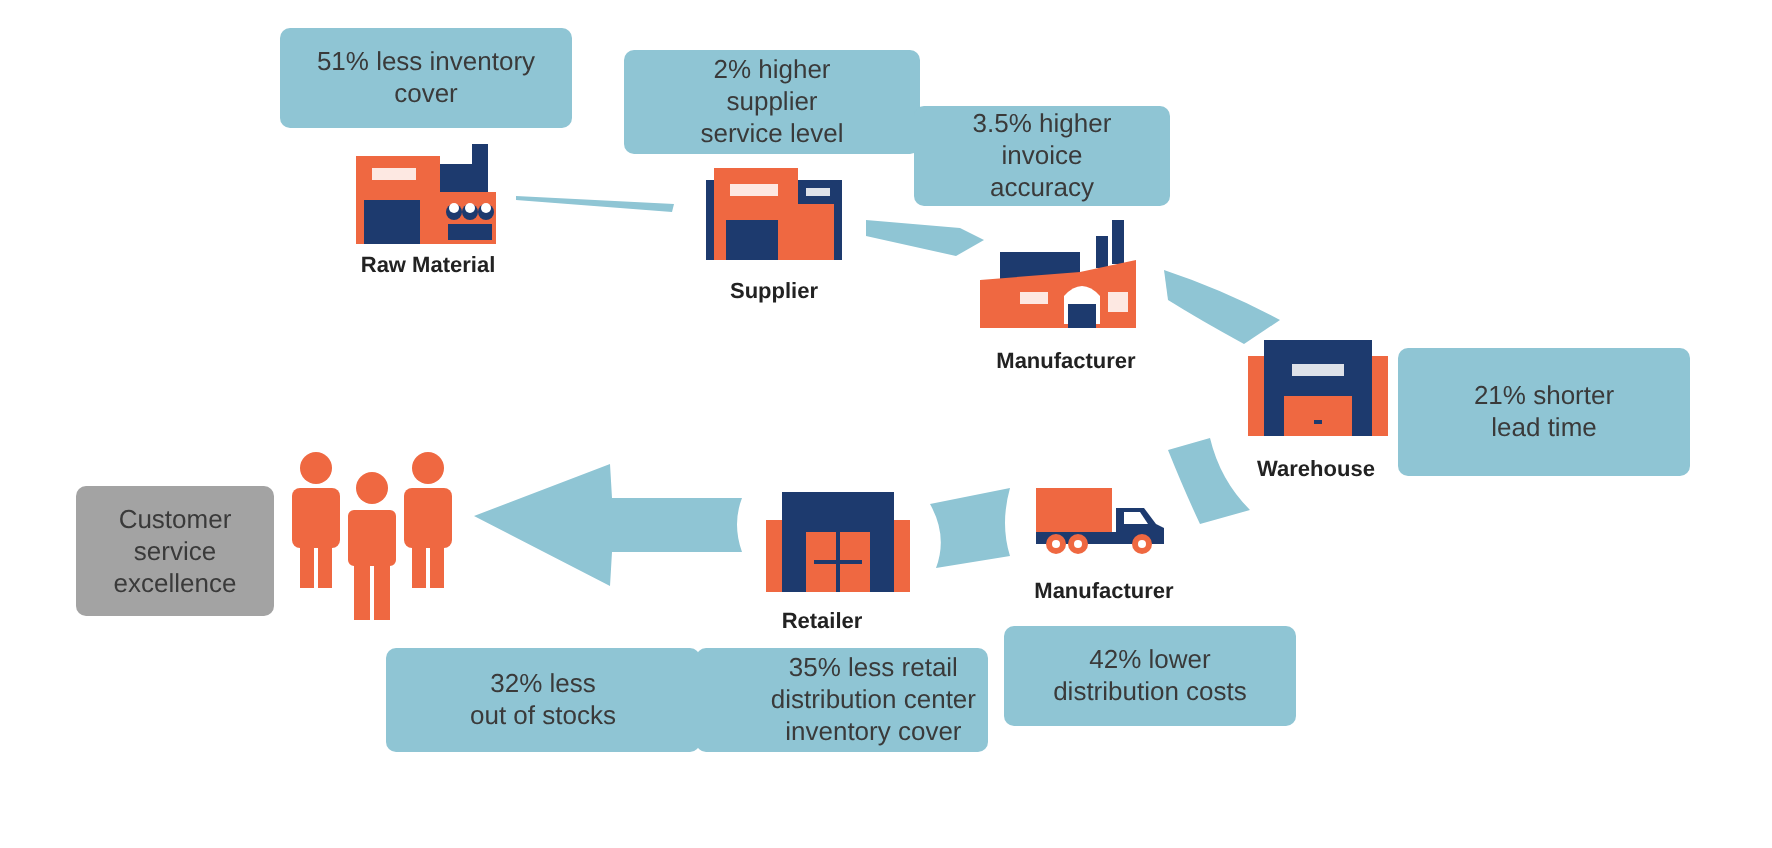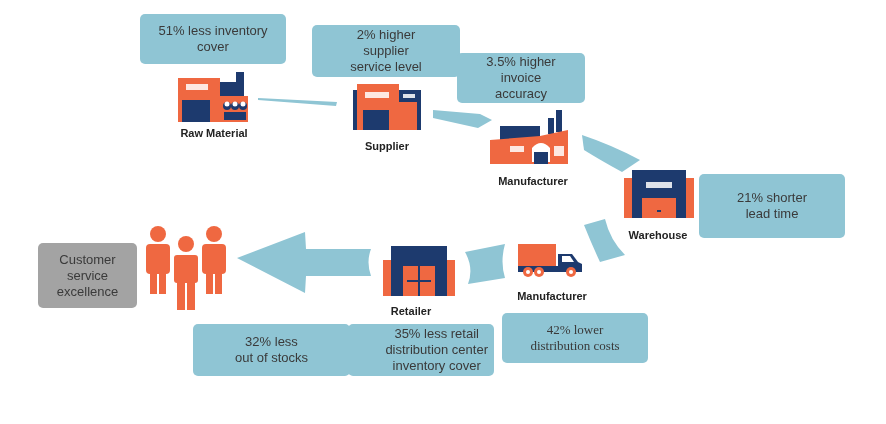--- a/index.html
+++ b/index.html
@@ -43,21 +43,21 @@
   </div>
 <div class="box" style="left:457px;top:53px;width:128px;height:50px;">
     <span>3.5% higher
 invoice
 accuracy</span>
   </div>
 <div class="box" style="left:699px;top:174px;width:146px;height:64px;">
     <span>21% shorter
 lead time</span>
   </div>
-<div class="box" style="left:502px;top:313px;width:146px;height:50px;font-family:Liberation Serif, serif;">
+<div class="box" style="left:502px;top:313px;width:146px;height:50px;">
     <span>42% lower
 distribution costs</span>
   </div>
 <div class="box" style="left:348px;top:324px;width:146px;height:52px;justify-content:flex-end;">
     <span>35% less retail
 distribution center
 inventory cover</span>
   </div>
 <div class="box" style="left:193px;top:324px;width:157px;height:52px;">
     <span>32% less

